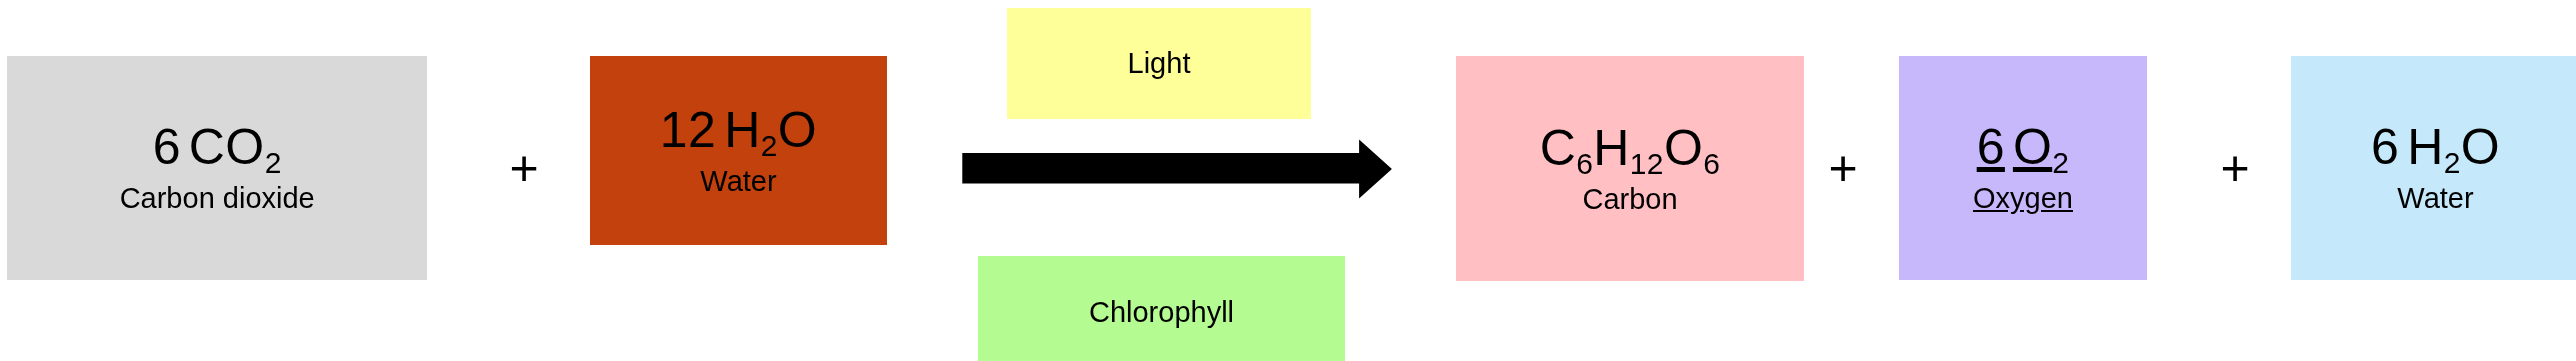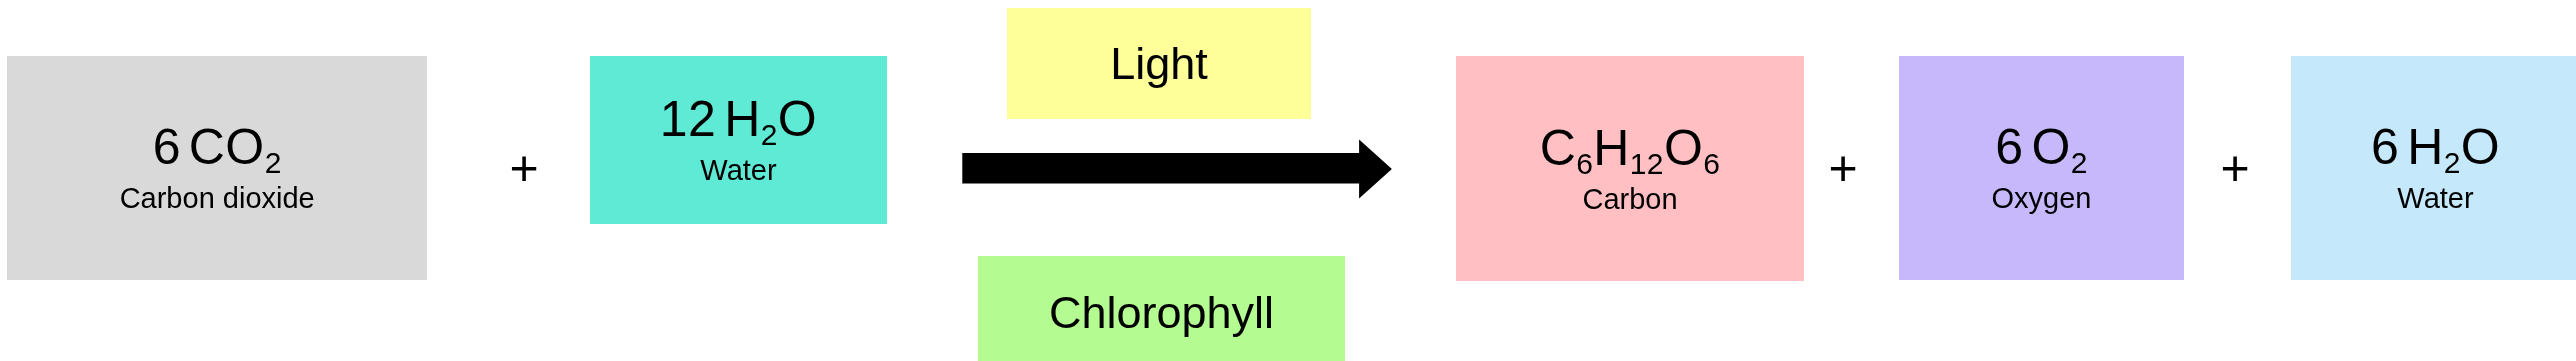--- a/index.html
+++ b/index.html
@@ -55,21 +55,21 @@
     line-height: 1;
     text-align: center;
     color: #000000;
   }
   .condition {
     position: absolute;
     box-sizing: border-box;
     display: flex;
     align-items: center;
     justify-content: center;
-    font-size: 45px;
+    font-size: 29px;
     line-height: 1;
     white-space: nowrap;
   }
   .arrow {
     position: absolute;
   }
   .arrow svg { display: block; }
 </style>
 </head>
 <body>
@@ -78,21 +78,21 @@
 
   <div class="box" style="left:7.2px; top:56px; width:420px; height:224px; background:#D9D9D9;">
     <div class="formula">
       <span class="coef">6</span><span>CO</span><sub>2</sub>
     </div>
     <div class="name">Carbon dioxide</div>
   </div>
 
   <div class="plus" style="left:499px; top:143px; width:50px;">+</div>
 
-  <div class="box" style="left:590px; top:56px; width:297px; height:168px; background:#5eead4;">
+  <div class="box" style="left:590px; top:56px; width:297px; height:189px; background:#c2410c;">
     <div class="formula">
       <span class="coef">12</span><span>H</span><sub>2</sub><span>O</span>
     </div>
     <div class="name">Water</div>
   </div>
 
   <div class="condition" style="left:1007px; top:8px; width:304px; height:111px; background:#FFFF99;">
     <span>Light</span>
   </div>
 
@@ -108,21 +108,21 @@
 
   <div class="box" style="left:1456px; top:56px; width:348px; height:225px; background:#FFBFC3;">
     <div class="formula">
       <span>C</span><sub>6</sub><span>H</span><sub>12</sub><span>O</span><sub>6</sub>
     </div>
     <div class="name">Carbon</div>
   </div>
 
   <div class="plus" style="left:1818px; top:143px; width:50px;">+</div>
 
-  <div class="box" style="left:1899px; top:56px; width:285px; height:224px; background:#C6B8FB;">
+  <div class="box" style="left:1899px; top:56px; width:248px; height:224px; background:#C6B8FB;text-decoration:underline;">
     <div class="formula">
       <span class="coef">6</span><span>O</span><sub>2</sub>
     </div>
     <div class="name">Oxygen</div>
   </div>
 
   <div class="plus" style="left:2210px; top:143px; width:50px;">+</div>
 
   <div class="box" style="left:2291px; top:56px; width:289px; height:224px; background:#C5E8FB;">
     <div class="formula">

